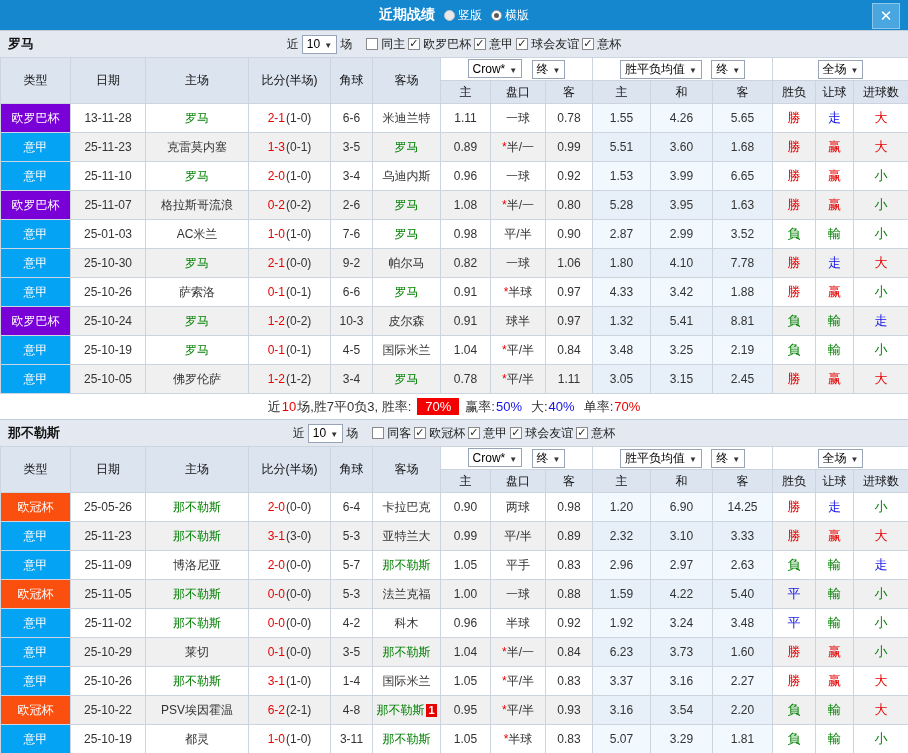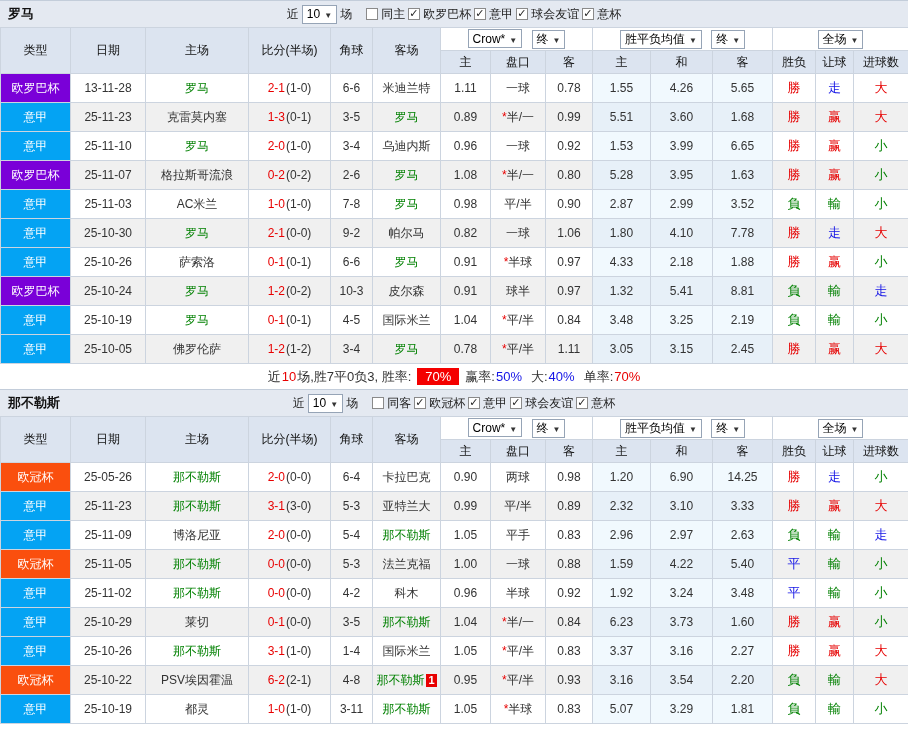--- a/index.html
+++ b/index.html
@@ -57,20 +57,34 @@
   .rate-badge{background:#f40000;color:#fff;padding:1px 8px;margin:0 5px;}
   .t-red{color:#e80000;}
   .t-blue{color:#1414e6;}
   .summary-row .sp{width:7px;}
 </style>
 </head>
 <body>
 
 <div class="app">
 
+  <div class="titlebar">
+    <span class="dlg-title">近期战绩</span>
+    <span class="radio-label">
+        <span class="radio off"></span>
+        <span>竖版</span>
+      </span>
+    <span class="radio-label">
+        <span class="radio on"></span>
+        <span>横版</span>
+      </span>
+    <span class="close-btn">
+        <span>✕</span>
+      </span>
+  </div>
 
   <div class="section-bar">
     <span class="team-name">罗马</span>
     <span class="filters">
       <span>近</span>
       <span class="select-box">
           <span>10</span>
           <span class="arrow"></span>
         </span>
       <span>场</span>
@@ -217,24 +231,24 @@
     <td class="c-odds">0.80</td>
     <td class="c-avg">5.28</td>
     <td class="c-avg">3.95</td>
     <td class="c-avg">1.63</td>
     <td class="c-res c-red">勝</td>
     <td class="c-res c-red">赢</td>
     <td class="c-res c-green">小</td>
   </tr>
         <tr class="data-row">
     <td class="c-league lg-blue">意甲</td>
-    <td class="c-date">25-11-03</td>
+    <td class="c-date">25-01-03</td>
     <td class="c-home"><span>AC米兰</span></td>
     <td class="c-score"><span class="score-main">1-0</span><span class="score-half">(1-0)</span></td>
-    <td class="c-corner">7-8</td>
+    <td class="c-corner">7-6</td>
     <td class="c-away"><span class="team-green">罗马</span></td>
     <td class="c-odds">0.98</td>
     <td class="c-odds">平/半</td>
     <td class="c-odds">0.90</td>
     <td class="c-avg">2.87</td>
     <td class="c-avg">2.99</td>
     <td class="c-avg">3.52</td>
     <td class="c-res c-green">負</td>
     <td class="c-res c-green">輸</td>
     <td class="c-res c-green">小</td>
@@ -260,21 +274,21 @@
     <td class="c-league lg-blue">意甲</td>
     <td class="c-date">25-10-26</td>
     <td class="c-home"><span>萨索洛</span></td>
     <td class="c-score"><span class="score-main">0-1</span><span class="score-half">(0-1)</span></td>
     <td class="c-corner">6-6</td>
     <td class="c-away"><span class="team-green">罗马</span></td>
     <td class="c-odds">0.91</td>
     <td class="c-odds"><span class="star">*</span>半球</td>
     <td class="c-odds">0.97</td>
     <td class="c-avg">4.33</td>
-    <td class="c-avg">2.18</td>
+    <td class="c-avg">3.42</td>
     <td class="c-avg">1.88</td>
     <td class="c-res c-red">勝</td>
     <td class="c-res c-red">赢</td>
     <td class="c-res c-green">小</td>
   </tr>
         <tr class="data-row">
     <td class="c-league lg-purple">欧罗巴杯</td>
     <td class="c-date">25-10-24</td>
     <td class="c-home"><span class="team-green">罗马</span></td>
     <td class="c-score"><span class="score-main">1-2</span><span class="score-half">(0-2)</span></td>
@@ -463,21 +477,21 @@
     <td class="c-avg">3.33</td>
     <td class="c-res c-red">勝</td>
     <td class="c-res c-red">赢</td>
     <td class="c-res c-red">大</td>
   </tr>
         <tr class="data-row">
     <td class="c-league lg-blue">意甲</td>
     <td class="c-date">25-11-09</td>
     <td class="c-home"><span>博洛尼亚</span></td>
     <td class="c-score"><span class="score-main">2-0</span><span class="score-half">(0-0)</span></td>
-    <td class="c-corner">5-4</td>
+    <td class="c-corner">5-7</td>
     <td class="c-away"><span class="team-green">那不勒斯</span></td>
     <td class="c-odds">1.05</td>
     <td class="c-odds">平手</td>
     <td class="c-odds">0.83</td>
     <td class="c-avg">2.96</td>
     <td class="c-avg">2.97</td>
     <td class="c-avg">2.63</td>
     <td class="c-res c-green">負</td>
     <td class="c-res c-green">輸</td>
     <td class="c-res c-blue">走</td>

